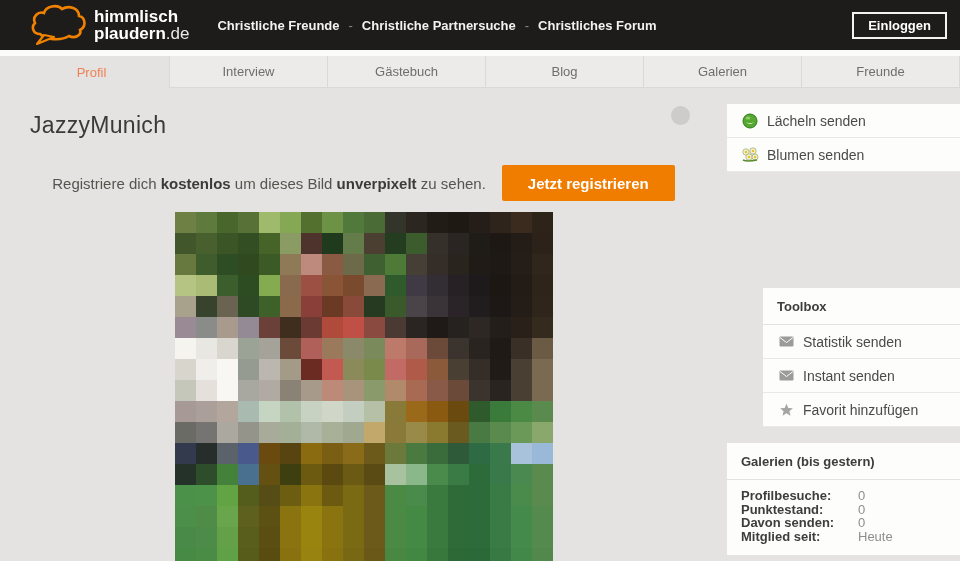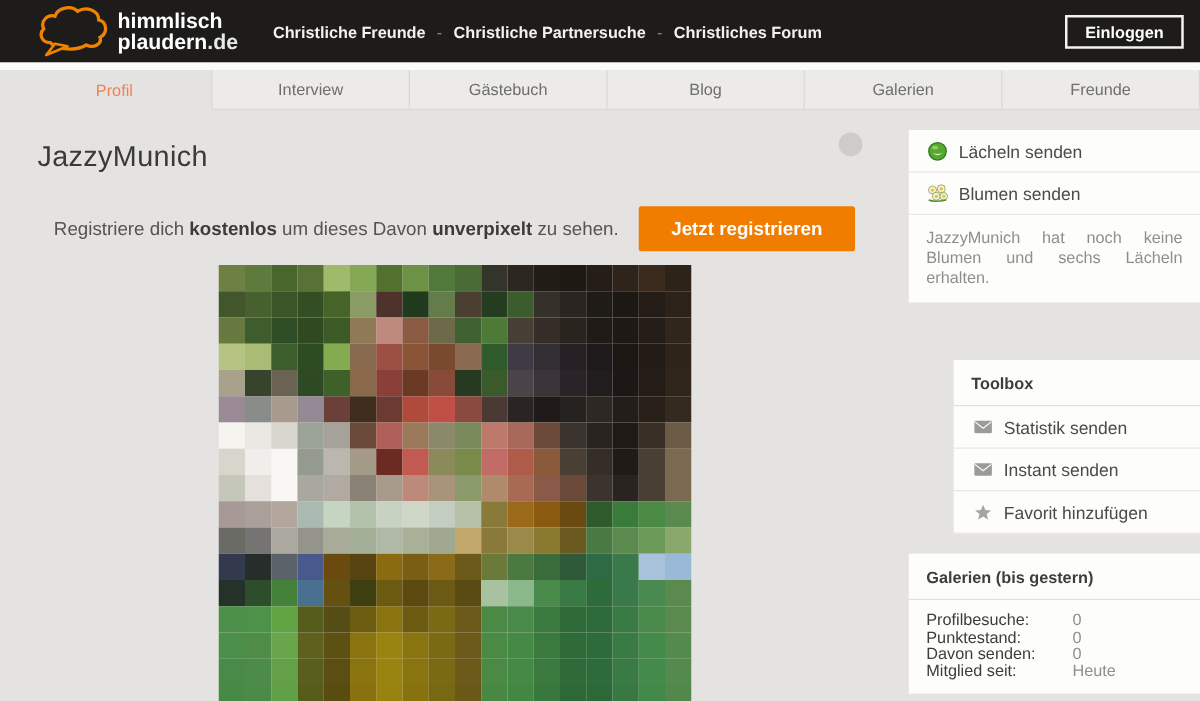--- a/index.html
+++ b/index.html
@@ -10,21 +10,21 @@
     background:#e4e3e1;
   }
   
   .header {
     position:absolute; left:0; top:0; width:960px; height:50px;
     background:#1d1c1a; display:flex; align-items:center;
   }
   .logo { display:flex; align-items:center; margin-left:28px; cursor:pointer; }
   .logo svg { display:block; }
   .logo-text { margin-left:8px; color:#fff; font-size:17px; font-weight:bold; line-height:17px; }
-  .logo-text .tld { font-weight:bold; color:#e9e9e7; }
+  .logo-text .tld { font-weight:normal; color:#e9e9e7; }
   .nav { display:flex; align-items:center; margin-left:28px; }
   .nav a { color:#f2f2f0; font-size:13px; font-weight:bold; text-decoration:none; }
   .nav .sep { color:#8a8a88; font-size:13px; margin:0 9px; }
   .login-btn {
     position:absolute; right:13px; top:12px; height:27px;
     background:#1d1c1a; border:2px solid #f2f2f0; color:#fff;
     font-family:"Liberation Sans", sans-serif;
     font-size:13px; font-weight:bold; padding:0 14px; cursor:pointer;
   }
   
@@ -74,21 +74,21 @@
     border-bottom:1px solid #e9e8e6; cursor:pointer; height:34px;
   }
   .card-item .icn { width:18px; height:16px; margin-right:8px; display:flex; align-items:center; justify-content:center; }
   .card-item .lbl { font-size:14px; color:#4a4a48; }
   .card-note {
     padding:10px 14px 12px 14px; font-size:13px; line-height:16px;
     color:#8e8e8c; text-align:justify;
   }
   .stats-body { padding:9px 14px 12px 14px; }
   .stat-row { display:flex; line-height:13.5px; font-size:13px; }
-  .stat-label { width:117px; font-weight:normal; color:#3d3d3c; }
+  .stat-label { width:117px; font-weight:bold; color:#3d3d3c; }
   .stat-value { color:#8e8e8c; }
 </style>
 </head>
 <body>
 
 <div class="header">
   <div class="logo">
     <span>
       <svg width="58" height="44" viewBox="0 0 58 44">
         <path d="M12,31 C5,31 3,24 7,20 C4,14 10,8 16,10 C18,3 29,1 34,6 C41,2 51,5 51,13 C57,14 59,23 52,27 C54,32 47,36 41,33 C33,38 18,37 12,31 Z" fill="#1d1c1a" stroke="#f08200" stroke-width="2.6"></path>
@@ -118,21 +118,21 @@
   <div class="tab">Gästebuch</div>
   <div class="tab">Blog</div>
   <div class="tab">Galerien</div>
   <div class="tab">Freunde</div>
 </div>
 
 <h1 class="page-title">JazzyMunich</h1>
 <div class="deco-dot"></div>
 
 <div class="reg-row">
-  <span class="reg-text"><span>Registriere dich </span><b>kostenlos</b><span> um dieses Davon </span><b>unverpixelt</b><span> zu sehen.</span></span>
+  <span class="reg-text"><span>Registriere dich </span><b>kostenlos</b><span> um dieses Bild </span><b>unverpixelt</b><span> zu sehen.</span></span>
   <button class="reg-btn">Jetzt registrieren</button>
 </div>
 
 <div class="pixel-photo" style="grid-template-columns: repeat(18, 21px); grid-auto-rows: 21px;">
     <div style="background: rgb(111, 128, 68);"></div>
     <div style="background: rgb(94, 122, 60);"></div>
     <div style="background: rgb(73, 103, 45);"></div>
     <div style="background: rgb(88, 113, 54);"></div>
     <div style="background: rgb(158, 186, 106);"></div>
     <div style="background: rgb(132, 168, 84);"></div>
@@ -464,21 +464,20 @@
             <circle cx="5" cy="5" r="1.3"></circle>
               <circle cx="12" cy="4" r="1.3"></circle>
               <circle cx="8" cy="10" r="1.3"></circle>
               <circle cx="14" cy="10" r="1.2"></circle>
           </g>
           <path d="M2,13 Q6,15 16,13" stroke="#5a8a2e" stroke-width="1.4" fill="none"></path>
         </svg>
       </span>
       <span class="lbl">Blumen senden</span>
     </div>
-    <div class="card-note">JazzyMunich hat noch keine Blumen und sechs Lächeln erhalten.</div>
   </div>
 
   <div class="card card-toolbox">
     <div class="card-title">Toolbox</div>
     <div class="card-item">
       <span class="icn">
         <svg width="15" height="11" viewBox="0 0 15 11">
           <rect x="0.5" y="0.5" width="14" height="10" rx="1" fill="#9b9b99"></rect>
           <path d="M1,1.5 L7.5,6.5 L14,1.5" stroke="#fdfdfc" stroke-width="1" fill="none"></path>
         </svg>

